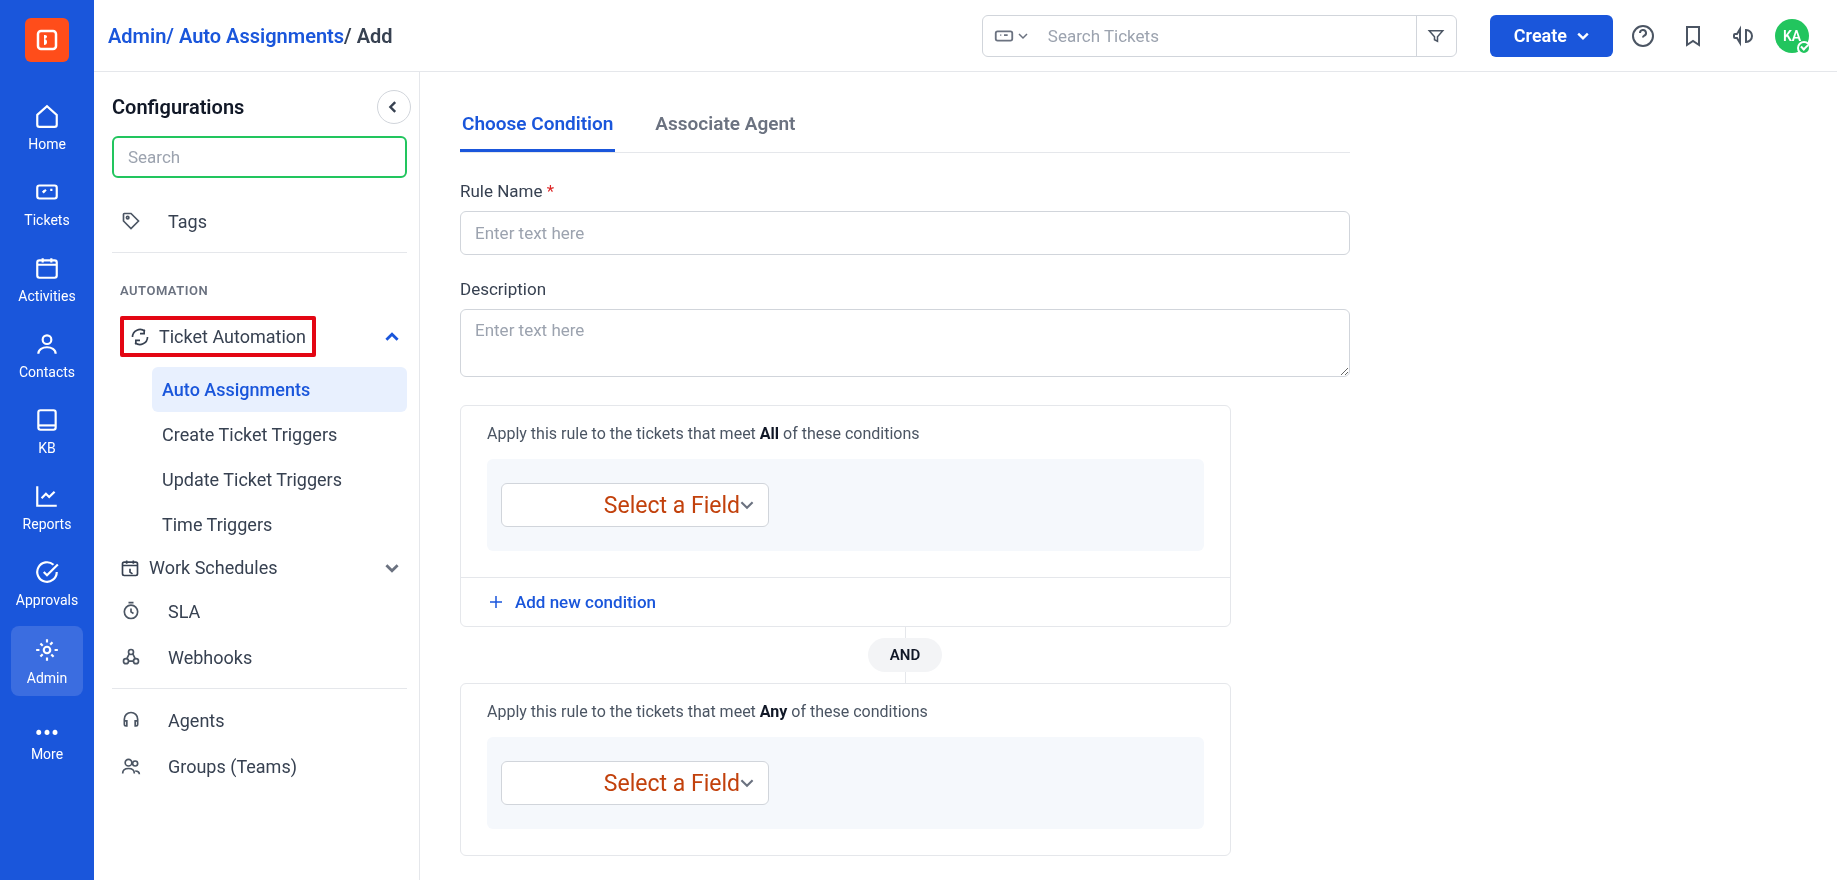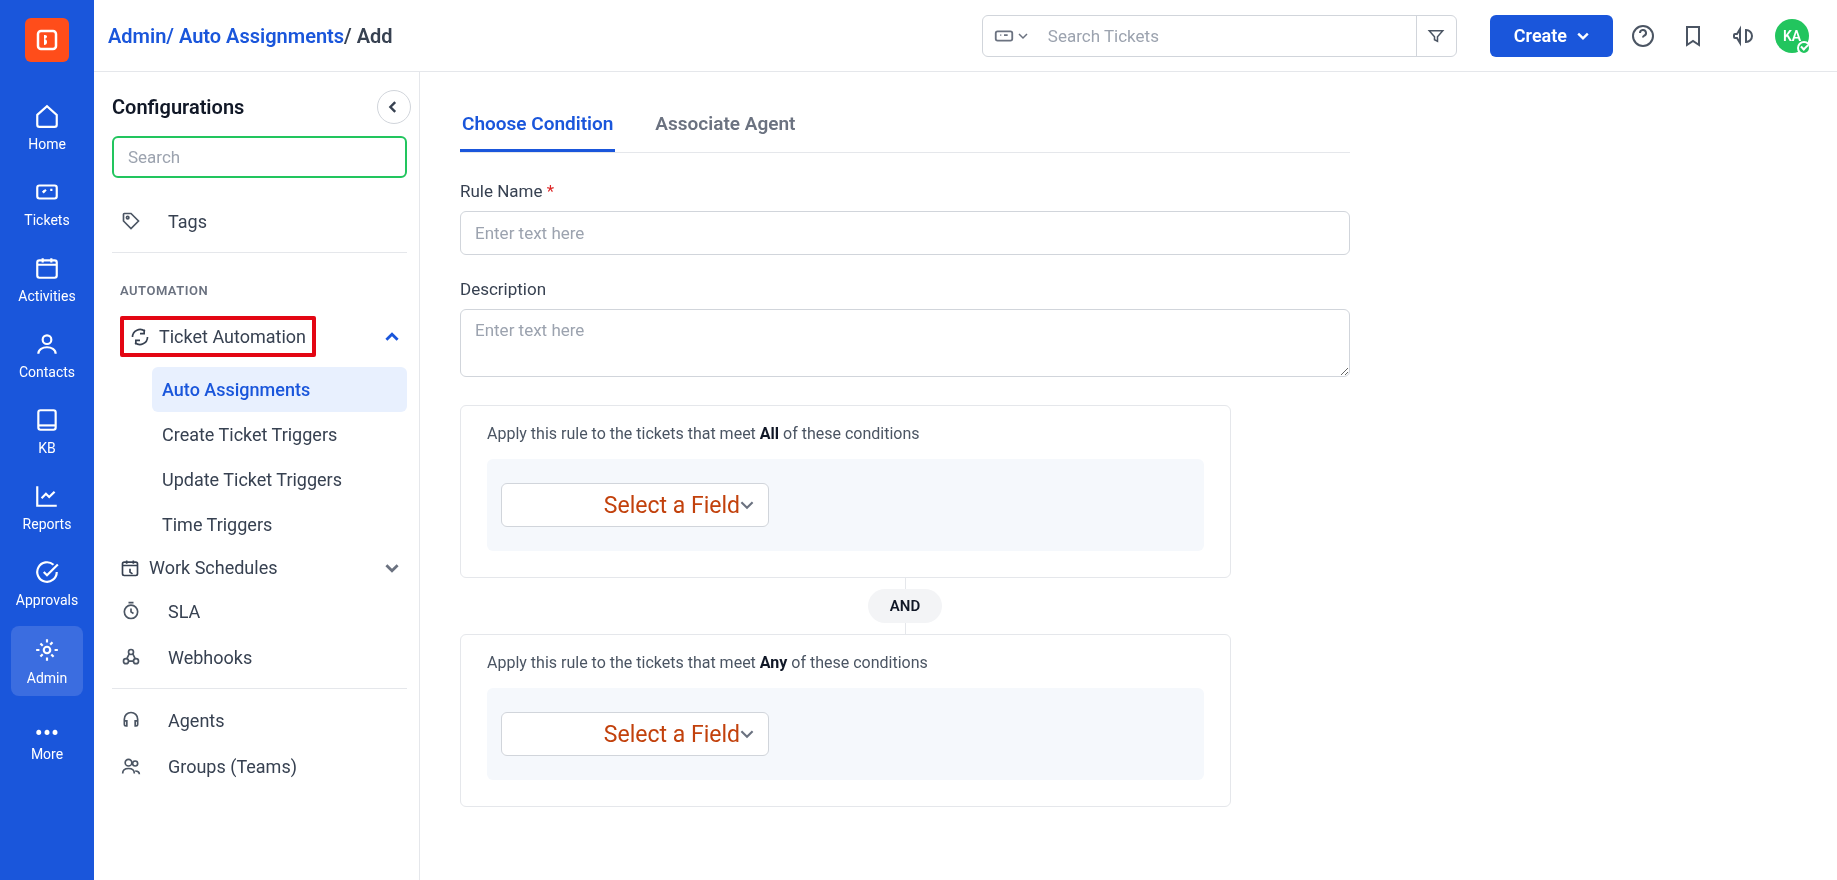--- a/index.html
+++ b/index.html
@@ -341,20 +341,28 @@
           <span>Apply this rule to the tickets that meet </span><b>All</b><span> of these conditions</span>
         </div>
         <div class="cond-body">
           <div class="field-select">
             <span>Select a Field</span>
             <svg width="14" height="14" viewBox="0 0 10 10">
                 <path d="M1 3l4 4 4-4" stroke="#6b7280" stroke-width="1.5" fill="none"></path>
               </svg>
           </div>
         </div>
+        <div class="cond-footer">
+          <button class="add-cond-btn">
+            <svg width="18" height="18" viewBox="0 0 24 24" stroke="#1a56db" stroke-width="2" fill="none">
+                <path d="M12 4v16M4 12h16"></path>
+              </svg>
+            <span>Add new condition</span>
+          </button>
+        </div>
       </div>
 
       <div class="connector-wrap">
         <span class="and-pill">AND</span>
       </div>
 
       <div class="cond-card">
         <div class="cond-header">
           <span>Apply this rule to the tickets that meet </span><b>Any</b><span> of these conditions</span>
         </div>

